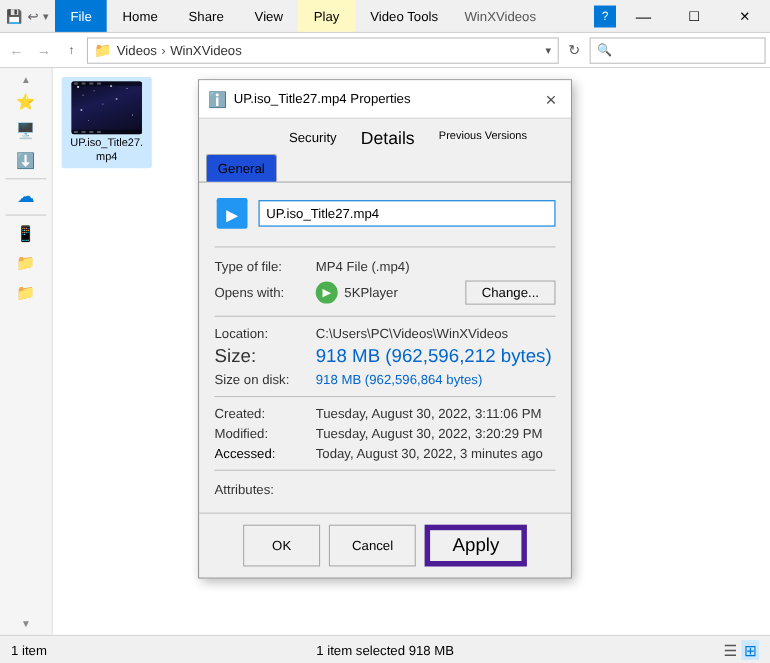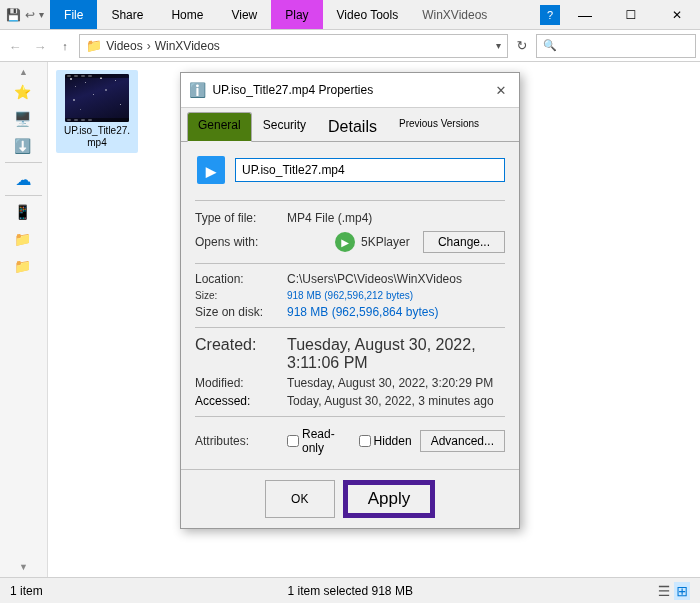--- a/index.html
+++ b/index.html
@@ -13,29 +13,29 @@
   <div class="quick-access">
     <span style="font-size:12px; color:#666; cursor:pointer;">💾</span>
     <span style="font-size:12px; color:#666; cursor:pointer;">↩</span>
     <span style="font-size:10px; color:#666; cursor:pointer;">▾</span>
   </div>
   <div style="display:flex; align-items:stretch; flex:1;">
     <div style="display:flex; align-items:center; padding:0 14px; font-size:12px; background:#0078d7; color:#fff; cursor:pointer;">
       <span>File</span>
     </div>
     <div style="display:flex; align-items:center; padding:0 14px; font-size:12px; cursor:pointer;">
+      <span>Home</span>
+    </div>
+    <div style="display:flex; align-items:center; padding:0 14px; font-size:12px; cursor:pointer;">
       <span>Share</span>
     </div>
     <div style="display:flex; align-items:center; padding:0 14px; font-size:12px; cursor:pointer;">
-      <span>Home</span>
-    </div>
-    <div style="display:flex; align-items:center; padding:0 14px; font-size:12px; cursor:pointer;">
       <span>View</span>
     </div>
-    <div style="display:flex; align-items:center; padding:0 14px; font-size:12px; background:#d946ef; cursor:pointer;">
+    <div style="display:flex; align-items:center; padding:0 14px; font-size:12px; background:#fef9c3; cursor:pointer;">
       <span>Play</span>
     </div>
     <div style="display:flex; align-items:center; padding:0 14px; font-size:12px; cursor:pointer;">
       <span>Video Tools</span>
     </div>
     <div style="display:flex; align-items:center; padding:0 10px; font-size:12px; color:#555;">
       <span>WinXVideos</span>
     </div>
   </div>
   <div style="display:flex; align-items:center;">
@@ -125,21 +125,21 @@
 
     <div style="display:flex; align-items:center; justify-content:space-between; background:#fff; padding:7px 8px; border-bottom:1px solid #d0d0d0;">
       <div style="display:flex; align-items:center; gap:6px;">
         <span style="font-size:14px;">ℹ️</span>
         <span style="font-size:12px;">UP.iso_Title27.mp4 Properties</span>
       </div>
       <div style="width:20px; height:20px; display:flex; align-items:center; justify-content:center; cursor:pointer; font-size:13px; color:#555;">✕</div>
     </div>
 
     <div style="display:flex; background:#f0f0f0; border-bottom:1px solid #aaa; padding-top:4px; padding-left:6px;">
-      <div style="padding:5px 10px; font-size:12px; cursor:pointer; background:#4d7c0f; border:1px solid #aaa; border-bottom-color:#f0f0f0; border-radius:3px 3px 0 0; margin-bottom:-1px;">
+      <div style="padding:5px 10px; font-size:12px; cursor:pointer; background:#1d4ed8; border:1px solid #aaa; border-bottom-color:#f0f0f0; border-radius:3px 3px 0 0; margin-bottom:-1px;margin-top:28px;">
         <span>General</span>
       </div>
       <div style="padding:5px 10px; font-size:12px; cursor:pointer; border:1px solid transparent; border-radius:3px 3px 0 0; margin-bottom:-1px;">
         <span>Security</span>
       </div>
       <div style="padding:5px 10px; font-size:16px; cursor:pointer; border:1px solid transparent; border-radius:3px 3px 0 0; margin-bottom:-1px;">
         <span>Details</span>
       </div>
       <div style="padding:5px 10px; font-size:10px; cursor:pointer; border:1px solid transparent; border-radius:3px 3px 0 0; margin-bottom:-1px;">
         <span>Previous Versions</span>
@@ -158,84 +158,74 @@
         <input type="text" value="UP.iso_Title27.mp4" style="flex: 1 1 0%; height: 24px; border: 1px solid rgb(0, 120, 215); outline: none; padding: 0px 6px; font-size: 12px; background: rgb(255, 255, 255);">
       </div>
 
       <hr style="border:none; border-top:1px solid #c0c0c0; margin:6px 0 8px 0;">
 
       <div style="display:flex; align-items:flex-start; padding:2px 0; font-size:12px;">
         <span style="width:92px; color:#333; flex-shrink:0;">Type of file:</span>
         <span style="color:#333;">MP4 File (.mp4)</span>
       </div>
 
-      <div style="display:flex; align-items:center; padding:4px 0; font-size:12px;gap:48px;">
+      <div style="display:flex; align-items:center; padding:4px 0; font-size:12px;">
         <span style="width:92px; color:#333; flex-shrink:0;">Opens with:</span>
         <div style="display:flex; align-items:center; gap:6px; flex:1;">
           <div style="width:20px; height:20px; background:#4CAF50; border-radius:50%; display:flex; align-items:center; justify-content:center; color:#fff; font-size:10px;">▶</div>
           <span style="color:#333;">5KPlayer</span>
           <button style="margin-left:auto; padding:3px 14px; font-size:12px; border:1px solid #aaa; background:#f0f0f0; cursor:pointer;">Change...</button>
         </div>
       </div>
 
       <hr style="border:none; border-top:1px solid #c0c0c0; margin:6px 0 6px 0;">
 
       <div style="display:flex; align-items:flex-start; padding:2px 0; font-size:12px;">
         <span style="width:92px; color:#333; flex-shrink:0;">Location:</span>
         <span style="color:#333;">C:\Users\PC\Videos\WinXVideos</span>
       </div>
 
-      <div style="display:flex; align-items:flex-start; padding:2px 0; font-size:10px;">
+      <div style="display:flex; align-items:flex-start; padding:2px 0; font-size:17px;">
         <span style="width:92px; color:#333; flex-shrink:0;">Size:</span>
         <span style="color:#0066cc;">918 MB (962,596,212 bytes)</span>
       </div>
 
       <div style="display:flex; align-items:flex-start; padding:2px 0; font-size:12px;">
         <span style="width:92px; color:#333; flex-shrink:0;">Size on disk:</span>
         <span style="color:#0066cc;">918 MB (962,596,864 bytes)</span>
       </div>
 
       <hr style="border:none; border-top:1px solid #c0c0c0; margin:6px 0 6px 0;">
 
-      <div style="display:flex; align-items:flex-start; padding:2px 0; font-size:16px;">
+      <div style="display:flex; align-items:flex-start; padding:2px 0; font-size:12px;">
         <span style="width:92px; color:#333; flex-shrink:0;">Created:</span>
         <span style="color:#333;">Tuesday, August 30, 2022, 3:11:06 PM</span>
       </div>
 
       <div style="display:flex; align-items:flex-start; padding:2px 0; font-size:12px;">
         <span style="width:92px; color:#333; flex-shrink:0;">Modified:</span>
         <span style="color:#333;">Tuesday, August 30, 2022, 3:20:29 PM</span>
       </div>
 
       <div style="display:flex; align-items:flex-start; padding:2px 0; font-size:12px;">
         <span style="width:92px; color:#000000; flex-shrink:0;">Accessed:</span>
         <span style="color:#333;">Today, August 30, 2022, 3 minutes ago</span>
       </div>
 
       <hr style="border:none; border-top:1px solid #c0c0c0; margin:6px 0 6px 0;">
 
       <div style="display:flex; align-items:center; padding:4px 0; font-size:12px;">
         <span style="width:92px; color:#333; flex-shrink:0;">Attributes:</span>
-        <div style="display:flex; align-items:center; gap:8px; flex:1;">
-          <label style="display:flex; align-items:center; gap:3px; cursor:pointer;">
-            <input type="checkbox" style="width: 12px; height: 12px;">
-            <span>Read-only</span>
-          </label>
-          <label style="display:flex; align-items:center; gap:3px; cursor:pointer;">
-            <input type="checkbox" style="width: 12px; height: 12px;">
-            <span>Hidden</span>
-          </label>
-          <button style="margin-left:auto; padding:3px 10px; font-size:12px; border:1px solid #aaa; background:#f0f0f0; cursor:pointer;">Advanced...</button>
-        </div>
       </div>
 
     </div>
 
     <div style="display:flex; justify-content:center; gap:8px; padding:10px 14px 10px 14px; border-top:1px solid #c0c0c0; margin-top:4px;">
       <button style="padding:4px 20px; font-size:12px; border:1px solid #aaa; background:#f0f0f0; cursor:pointer; min-width:70px;">OK</button>
+      <button style="padding:4px 20px; font-size:12px; border:1px solid #aaa; background:#f0f0f0; cursor:pointer; min-width:70px;">Cancel</button>
       <button style="padding:4px 20px; font-size:17px; border:5px solid #4c1d95; background:#f0f0f0; cursor:pointer; min-width:70px;text-align:center;">Apply</button>
     </div>
 
   </div>
 
 </div>
 
 <div style="height:26px; background:#f0f0f0; border-top:1px solid #d0d0d0; display:flex; align-items:center; justify-content:space-between; padding:0 10px; font-size:12px;">
   <span>1 item</span>
   <span>1 item selected  918 MB</span>

